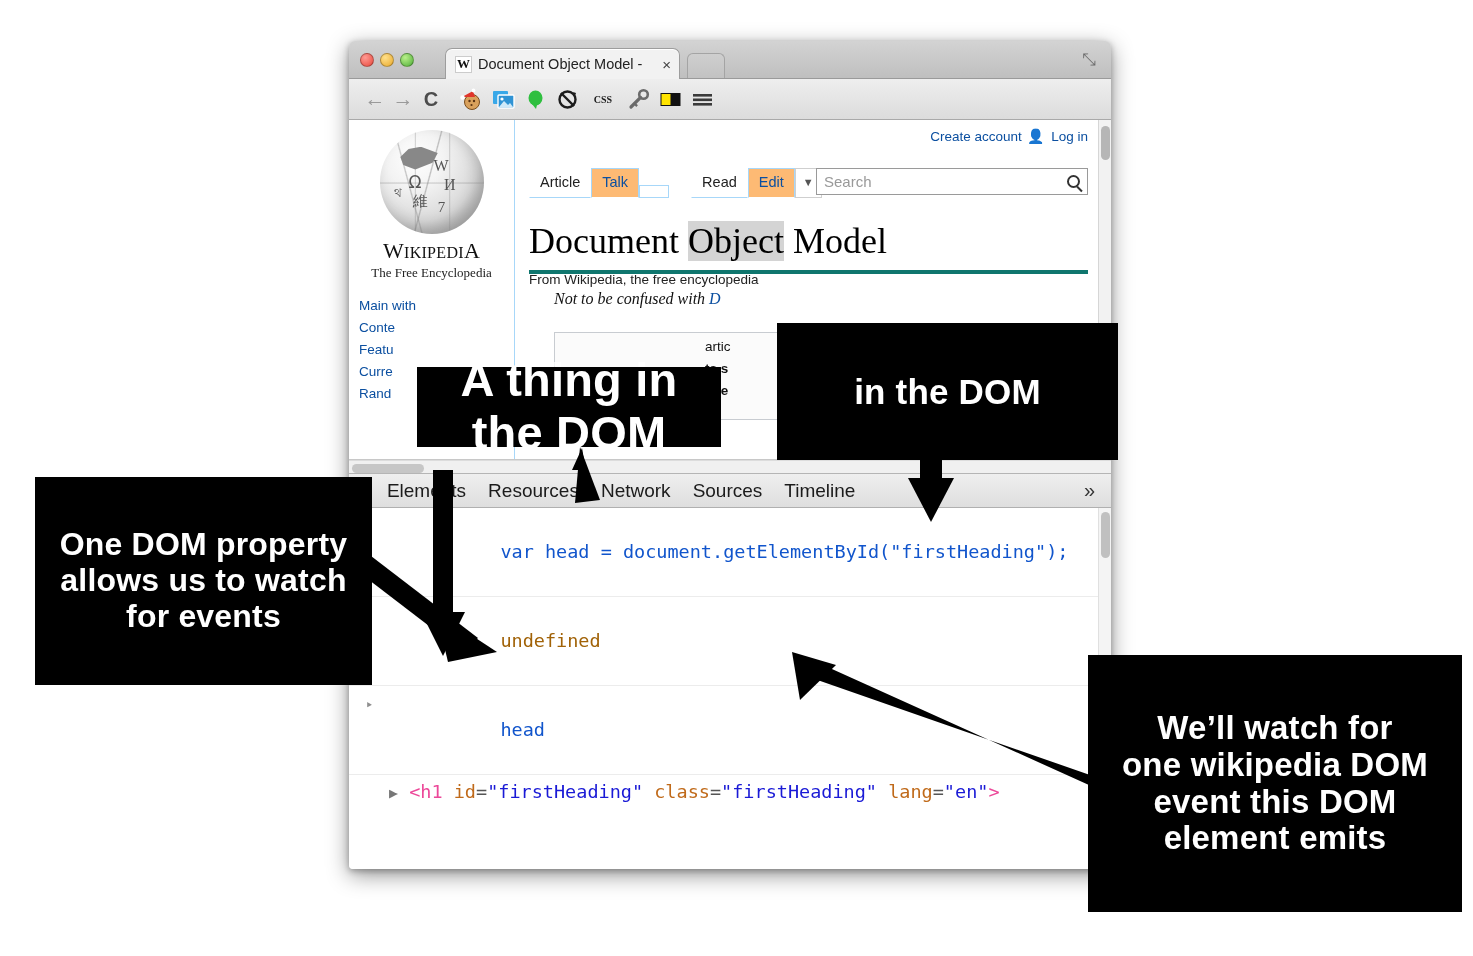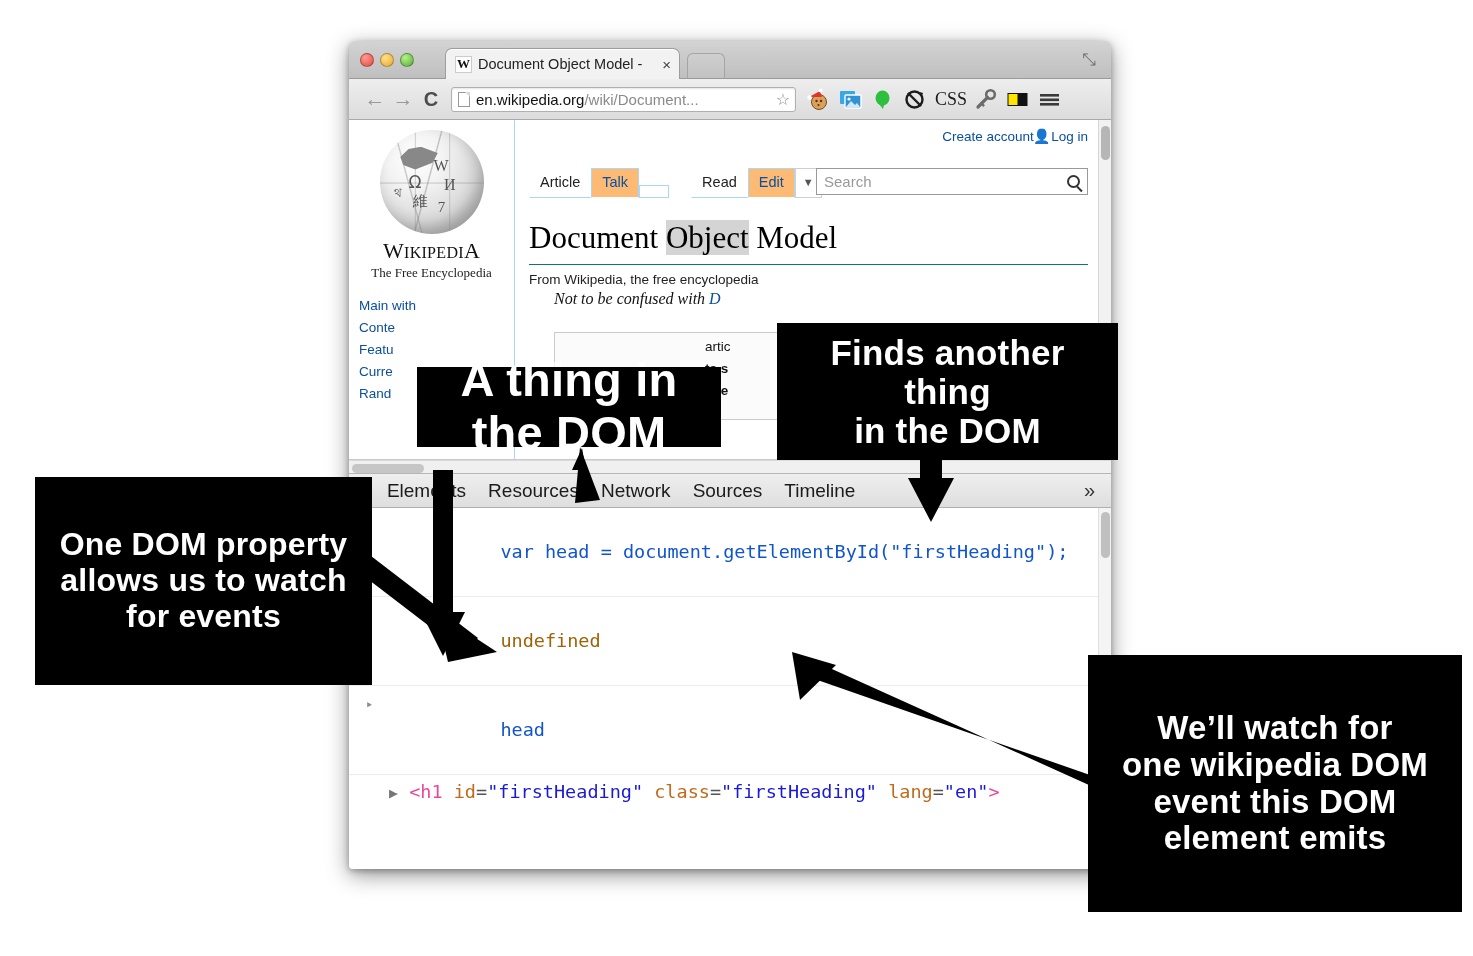--- a/index.html
+++ b/index.html
@@ -141,21 +141,21 @@
   .wiki-tagline { font-family:"Liberation Serif", serif; font-size: 13px; color:#222; margin-top: 1px; text-align:center;}
   .side-links { margin: 14px 0 0 10px; }
   .side-links a {
     display:block; color:#0b4fa0; font-size: 13.5px; line-height: 22px;
     text-decoration: none; white-space: nowrap;
   }
 
   .wiki-main { position: absolute; left: 167px; top: 0; right: 13px; bottom: 0; background:#fff; }
   .wiki-personal {
     position:absolute; right: 10px; top: 8px; font-size: 13.5px; color:#0b4fa0;
-    display:flex; align-items:flex-end; gap:0;
+    display:flex; align-items:flex-end; gap:6px;
   }
   .wiki-personal a { color: #0b4fa0; text-decoration: none; }
   .user-glyph { color: #d9a441; font-size: 14px; }
 
   .wiki-tabs { position:absolute; left: 13px; top: 48px; display:flex; align-items: flex-end; }
   .wtab {
     font-size: 14.5px; padding: 5px 10px 6px; color:#222; line-height: 17px;
     border: 1px solid transparent; border-bottom: 1px solid #a7d7f9;
   }
   .wtab.link { color: #0b4fa0; }
@@ -173,22 +173,22 @@
   .wiki-search input {
     border:0; outline:0; flex:1; font-size: 15px; color:#111;
     font-family:"Liberation Sans", sans-serif; background: transparent;
   }
   .wiki-search input::placeholder { color: #999; }
   .mag { width:13px; height:13px; border:2px solid #333; border-radius:50%; position:relative; flex:0 0 auto;}
   .mag:after{content:""; position:absolute; right:-5px; bottom:-4px; width:7px; height:2px; background:#333; transform:rotate(45deg);}
 
   .wiki-h1 {
     position:absolute; left: 13px; top: 100px; right: 10px;
-    font-family: "Liberation Serif", serif; font-size: 31px; font-weight: 400; color:#000;
-    border-bottom: 1px solid #0f766e; padding-bottom: 8px;
+    font-family: "Liberation Serif", serif; font-size: 36px; font-weight: 400; color:#000;
+    border-bottom: 4px solid #0f766e; padding-bottom: 8px;
   }
   .wiki-h1 .hl { background: #d4d4d4; }
   .wiki-sub {
     position:absolute; left: 13px; top: 152px; font-size: 13.5px; color:#222;
   }
   .wiki-hat {
     position:absolute; left: 38px; top: 170px; right: 10px;
     font-family:"Liberation Serif", serif; font-style: italic; font-size: 16px; color:#111;
   }
   .wiki-hat .lnk { color:#0b4fa0; font-style: italic; }
@@ -283,25 +283,20 @@
       </div>
       <div class="tab-new"></div>
       <div class="maximize">⤡</div>
     </div>
 
     <div class="toolbar">
       <div class="navbtn">←</div>
       <div class="navbtn">→</div>
       <div class="navbtn reload">C</div>
 
-      <div class="omnibox">
-        <div class="page-icon"></div>
-        <div class="url"><span class="host">en.wikipedia.org</span><span class="path">/wiki/Document...</span></div>
-        <div class="star">☆</div>
-      </div>
 
       <div class="ext-icons">
         <div class="ext">
           <svg viewBox="0 0 23 23" width="23" height="23">
             <circle cx="12" cy="14" r="7.5" fill="#d9a15c" stroke="#7a4d1d" stroke-width="1"></circle>
             <circle cx="9.5" cy="13" r="1.2" fill="#5a3312"></circle>
               <circle cx="14" cy="13" r="1.2" fill="#5a3312"></circle>
             <circle cx="11.5" cy="17" r="1.1" fill="#5a3312"></circle>
             <path d="M2 9 L13 3 L15 9 Z" fill="#e0352b"></path>
             <circle cx="2.5" cy="9.5" r="2.2" fill="#fff"></circle>
@@ -322,21 +317,21 @@
             <path d="M8 16 L12 21 L13.5 15 Z" fill="#2fbf3f"></path>
           </svg>
         </div>
         <div class="ext">
           <svg viewBox="0 0 23 23" width="23" height="23">
             <circle cx="11.5" cy="11.5" r="8" fill="none" stroke="#1c1c1c" stroke-width="2.4"></circle>
             <path d="M5 5 L18 18" stroke="#1c1c1c" stroke-width="2.4"></path>
             <path d="M17 4 l3 1 -1 3 z" fill="#1c1c1c"></path>
           </svg>
         </div>
-        <div class="ext" style="font-family:'Liberation Serif',serif;font-size:18px;font-weight:400;color:#1c1c1c;text-align:center;line-height:23px;width:30px;">CSS</div>
+        <div class="ext" style="font-family:'Liberation Serif',serif;font-size:10px;font-weight:700;color:#1c1c1c;text-align:center;line-height:23px;width:30px;">CSS</div>
         <div class="ext">
           <svg viewBox="0 0 23 23" width="23" height="23">
             <circle cx="16.5" cy="6.5" r="4.3" fill="none" stroke="#6b6b6b" stroke-width="2.6"></circle>
             <path d="M13.6 9.4 L4 19" stroke="#6b6b6b" stroke-width="3.2" stroke-linecap="round"></path>
             <path d="M7.5 15.5 l2.6 2.6" stroke="#6b6b6b" stroke-width="2.4"></path>
           </svg>
         </div>
         <div class="ext">
           <svg viewBox="0 0 23 23" width="23" height="23">
             <rect x="1.5" y="5" width="20" height="13" fill="#111"></rect>
@@ -485,21 +480,20 @@
       <path d="M1100,790 L1090,775 L806,676 L812,660 Z" fill="#000"></path>
       <path d="M792,652 L836,665 L800,700 Z" fill="#000"></path>
     </g>
   </svg>
 
   <div class="anno" id="anno-a-thing" style="left:417px; top:367px; width:304px; height:80px; font-size:47px;">
     <span>A thing in the DOM</span>
   </div>
 
   <div class="anno" id="anno-finds-another" style="left:777px; top:323px; width:341px; height:137px; font-size:35px; flex-direction:column;">
-    <span>Finds another thing</span>
     <span>in the DOM</span>
   </div>
 
   <div class="anno" id="anno-one-dom-property" style="left:35px; top:477px; width:337px; height:208px; font-size:32px; flex-direction:column;">
     <span>One DOM property</span>
     <span>allows us to watch</span>
     <span>for events</span>
   </div>
 
   <div class="anno" id="anno-well-watch" style="left:1088px; top:655px; width:374px; height:257px; font-size:33px; flex-direction:column;">

